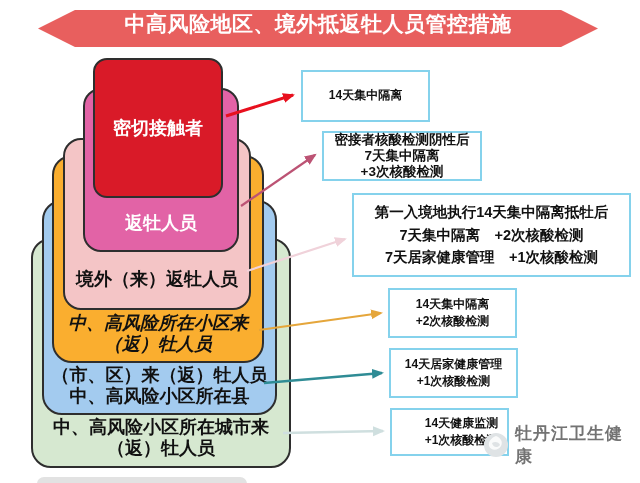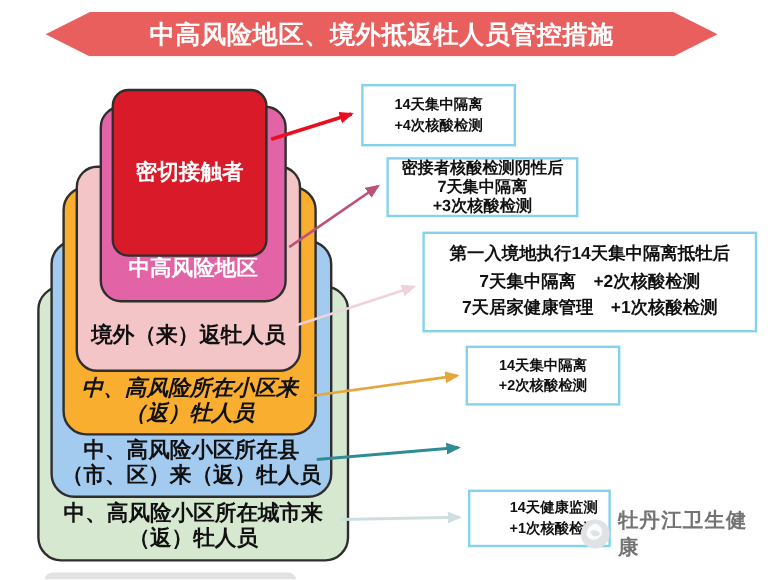--- a/index.html
+++ b/index.html
@@ -3,27 +3,27 @@
 <meta charset="utf-8">
 <style>
   html,body{margin:0;padding:0;background:#ffffff;}
   body{font-family:"Liberation Sans","DejaVu Sans",sans-serif;}
   .stage{position:relative;width:640px;height:483px;background:#ffffff;overflow:hidden;}
 
   
   .banner{
     position:absolute;left:38px;top:10px;width:560px;height:37px;
     clip-path:polygon(0 50%,6.6% 0,93.4% 0,100% 50%,93.4% 100%,6.6% 100%);
-    display:flex;align-items:center;justify-content:center;
+    display:flex;justify-content:center;
   }
   .banner-text{font-size:21px;font-weight:bold;letter-spacing:.5px;}
 
   
   .card{position:absolute;box-sizing:border-box;border:2.5px solid #2e2e2e;}
-  .card-0{left:93px;top:58px;width:130px;height:140px;border-radius:14px;z-index:6;margin-top:16px;}
+  .card-0{left:93px;top:58px;width:130px;height:140px;border-radius:14px;z-index:6;}
   .card-1{left:83px;top:88px;width:156px;height:164px;border-radius:18px;z-index:5;}
   .card-2{left:63px;top:138px;width:188px;height:172px;border-radius:18px;z-index:4;}
   .card-3{left:52px;top:155px;width:212px;height:208px;border-radius:20px;z-index:3;}
   .card-4{left:42px;top:200px;width:235px;height:215px;border-radius:20px;z-index:2;}
   .card-5{left:31px;top:238px;width:260px;height:230px;border-radius:20px;z-index:1;}
   .card-label{position:absolute;left:0;right:0;text-align:center;font-weight:bold;
     font-size:18px;line-height:1.16;}
   .card-0 .card-label{top:50%;transform:translateY(-50%);}
   .card-1 .card-label{bottom:16px;}
   .card-2 .card-label{bottom:18px;}
@@ -63,38 +63,38 @@
     <span class="banner-text">中高风险地区、境外抵返牡人员管控措施</span>
   </div>
 
   <div class="card card-0" style="background: rgb(217, 26, 40); color: rgb(255, 255, 255);">
     <div class="card-label">
       <div>密切接触者</div>
     </div>
   </div>
   <div class="card card-1" style="background: rgb(226, 99, 166); color: rgb(255, 255, 255);">
     <div class="card-label">
-      <div>中高风险地区</div>
+      <div>返牡人员</div>
     </div>
   </div>
   <div class="card card-2" style="background: rgb(244, 197, 198); color: rgb(17, 17, 17);">
     <div class="card-label">
       <div>境外（来）返牡人员</div>
     </div>
   </div>
   <div class="card card-3" style="background: rgb(250, 174, 47); color: rgb(17, 17, 17);">
     <div class="card-label">
       <div>中、高风险所在小区来</div>
       <div>（返）牡人员</div>
     </div>
   </div>
   <div class="card card-4" style="background: rgb(163, 203, 239); color: rgb(17, 17, 17);">
     <div class="card-label">
+      <div>（市、区）来（返）牡人员</div>
       <div>中、高风险小区所在县</div>
-      <div>（市、区）来（返）牡人员</div>
     </div>
   </div>
   <div class="card card-5" style="background: rgb(214, 232, 208); color: rgb(17, 17, 17);">
     <div class="card-label">
       <div>中、高风险小区所在城市来</div>
       <div>（返）牡人员</div>
     </div>
   </div>
 
   <svg class="arrows" viewBox="0 0 640 483">
@@ -121,35 +121,38 @@
     <line id="arrow-line-0" x1="226" y1="116" x2="293" y2="95" stroke-width="3" marker-end="url(#arrow-marker-0)" stroke="#E8101E"></line>
     <line id="arrow-line-1" x1="241" y1="206" x2="315" y2="155" stroke-width="2.2" marker-end="url(#arrow-marker-1)" stroke="#BC5374"></line>
     <line id="arrow-line-2" x1="247" y1="271" x2="345" y2="239" stroke-width="2.2" marker-end="url(#arrow-marker-2)" stroke="#F0D2DA"></line>
     <line id="arrow-line-3" x1="259" y1="330" x2="381" y2="313" stroke-width="2.2" marker-end="url(#arrow-marker-3)" stroke="#E5A63B"></line>
     <line id="arrow-line-4" x1="264" y1="383" x2="382" y2="373" stroke-width="2.5" marker-end="url(#arrow-marker-4)" stroke="#2F8C95"></line>
     <line id="arrow-line-5" x1="283" y1="433" x2="383" y2="431" stroke-width="2.5" marker-end="url(#arrow-marker-5)" stroke="#CFDFDF"></line>
   </svg>
 
   <div class="mbox mbox-0" style="border-color: rgb(133, 210, 236); background: rgb(255, 255, 255);">
     <div>14天集中隔离</div>
-    <div>+4次核酸检测</div>
   </div>
   <div class="mbox mbox-1" style="border-color: rgb(133, 210, 236); background: rgb(255, 255, 255);">
     <div>密接者核酸检测阴性后</div>
     <div>7天集中隔离</div>
     <div>+3次核酸检测</div>
   </div>
   <div class="mbox mbox-2" style="border-color: rgb(133, 210, 236); background: rgb(255, 255, 255);">
     <div>第一入境地执行14天集中隔离抵牡后</div>
     <div>7天集中隔离　+2次核酸检测</div>
     <div>7天居家健康管理　+1次核酸检测</div>
   </div>
   <div class="mbox mbox-3" style="border-color: rgb(133, 210, 236); background: rgb(255, 255, 255);">
     <div>14天集中隔离</div>
     <div>+2次核酸检测</div>
+  </div>
+  <div class="mbox mbox-4" style="border-color: rgb(133, 210, 236); background: rgb(255, 255, 255);">
+    <div>14天居家健康管理</div>
+    <div>+1次核酸检测</div>
   </div>
   <div class="mbox mbox-5" style="border-color: rgb(133, 210, 236); background: rgb(255, 255, 255);">
     <div>14天健康监测</div>
     <div>+1次核酸检测</div>
   </div>
 
   <div class="watermark">
     <svg class="wm-logo" viewBox="0 0 28 28">
       <circle cx="14" cy="14" r="12" fill="#dfe3e5"></circle>
       <path d="M14 5 C19 7,21 11,19 15 C16 20,9 20,7 15 C6 11,9 7,14 5 Z" fill="#ffffff" opacity="0.85"></path>

